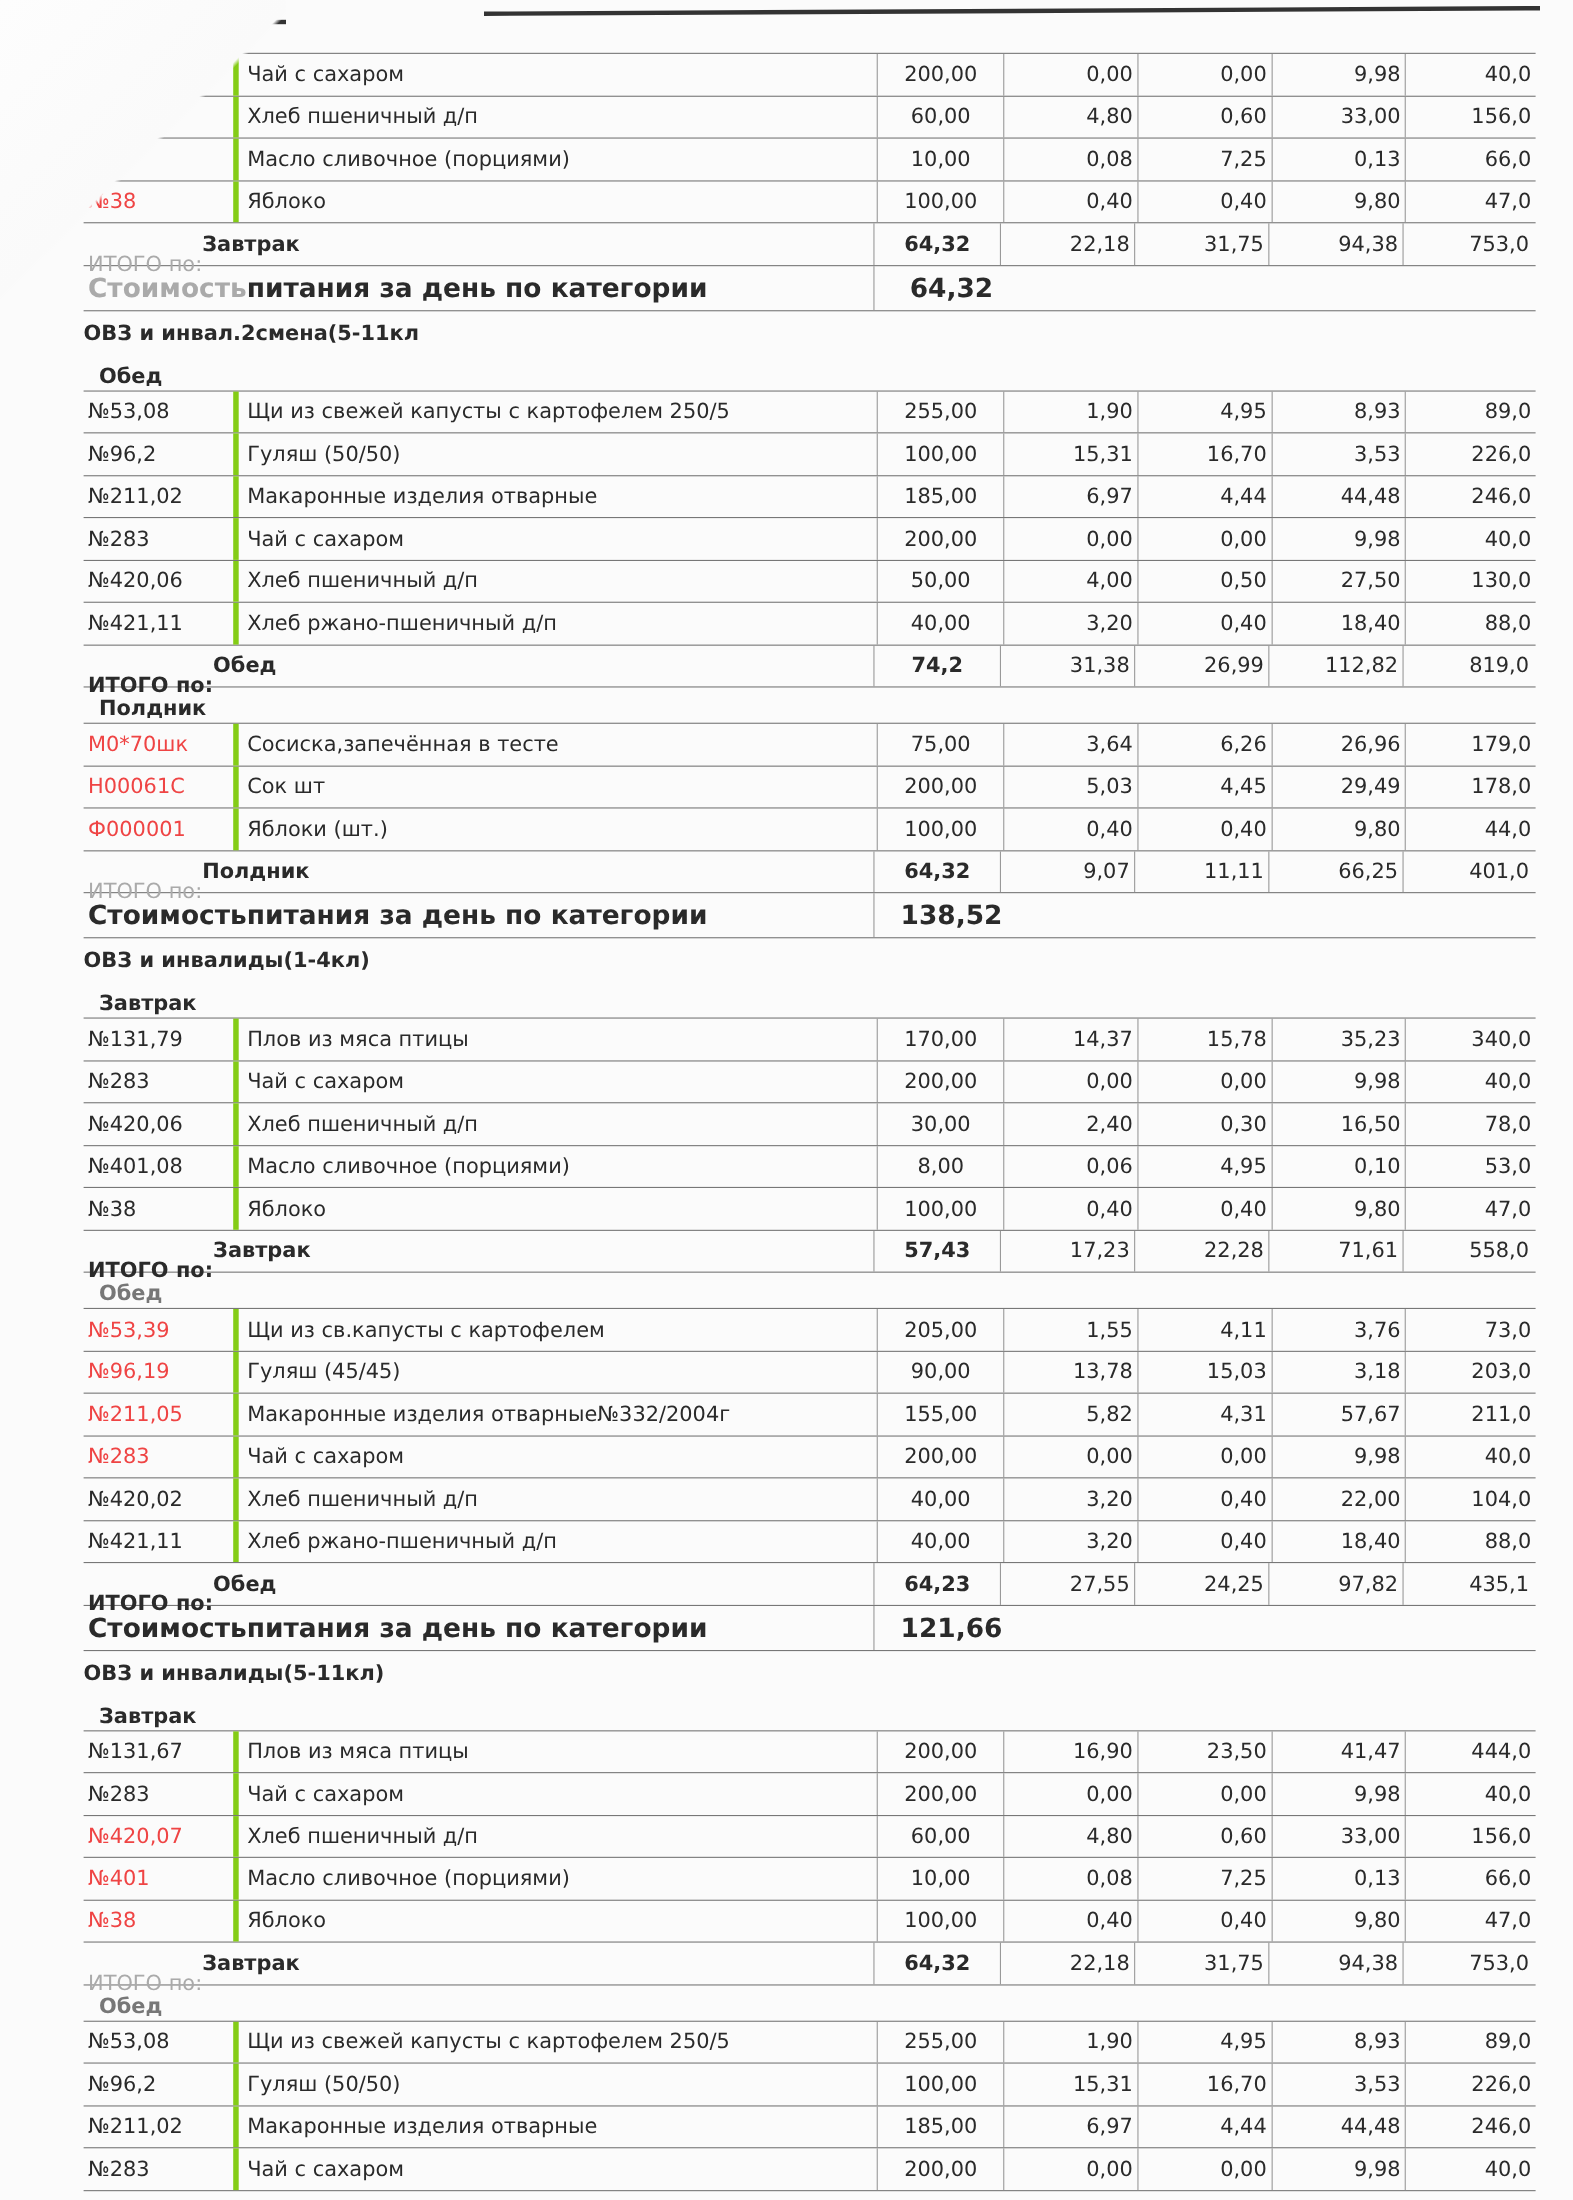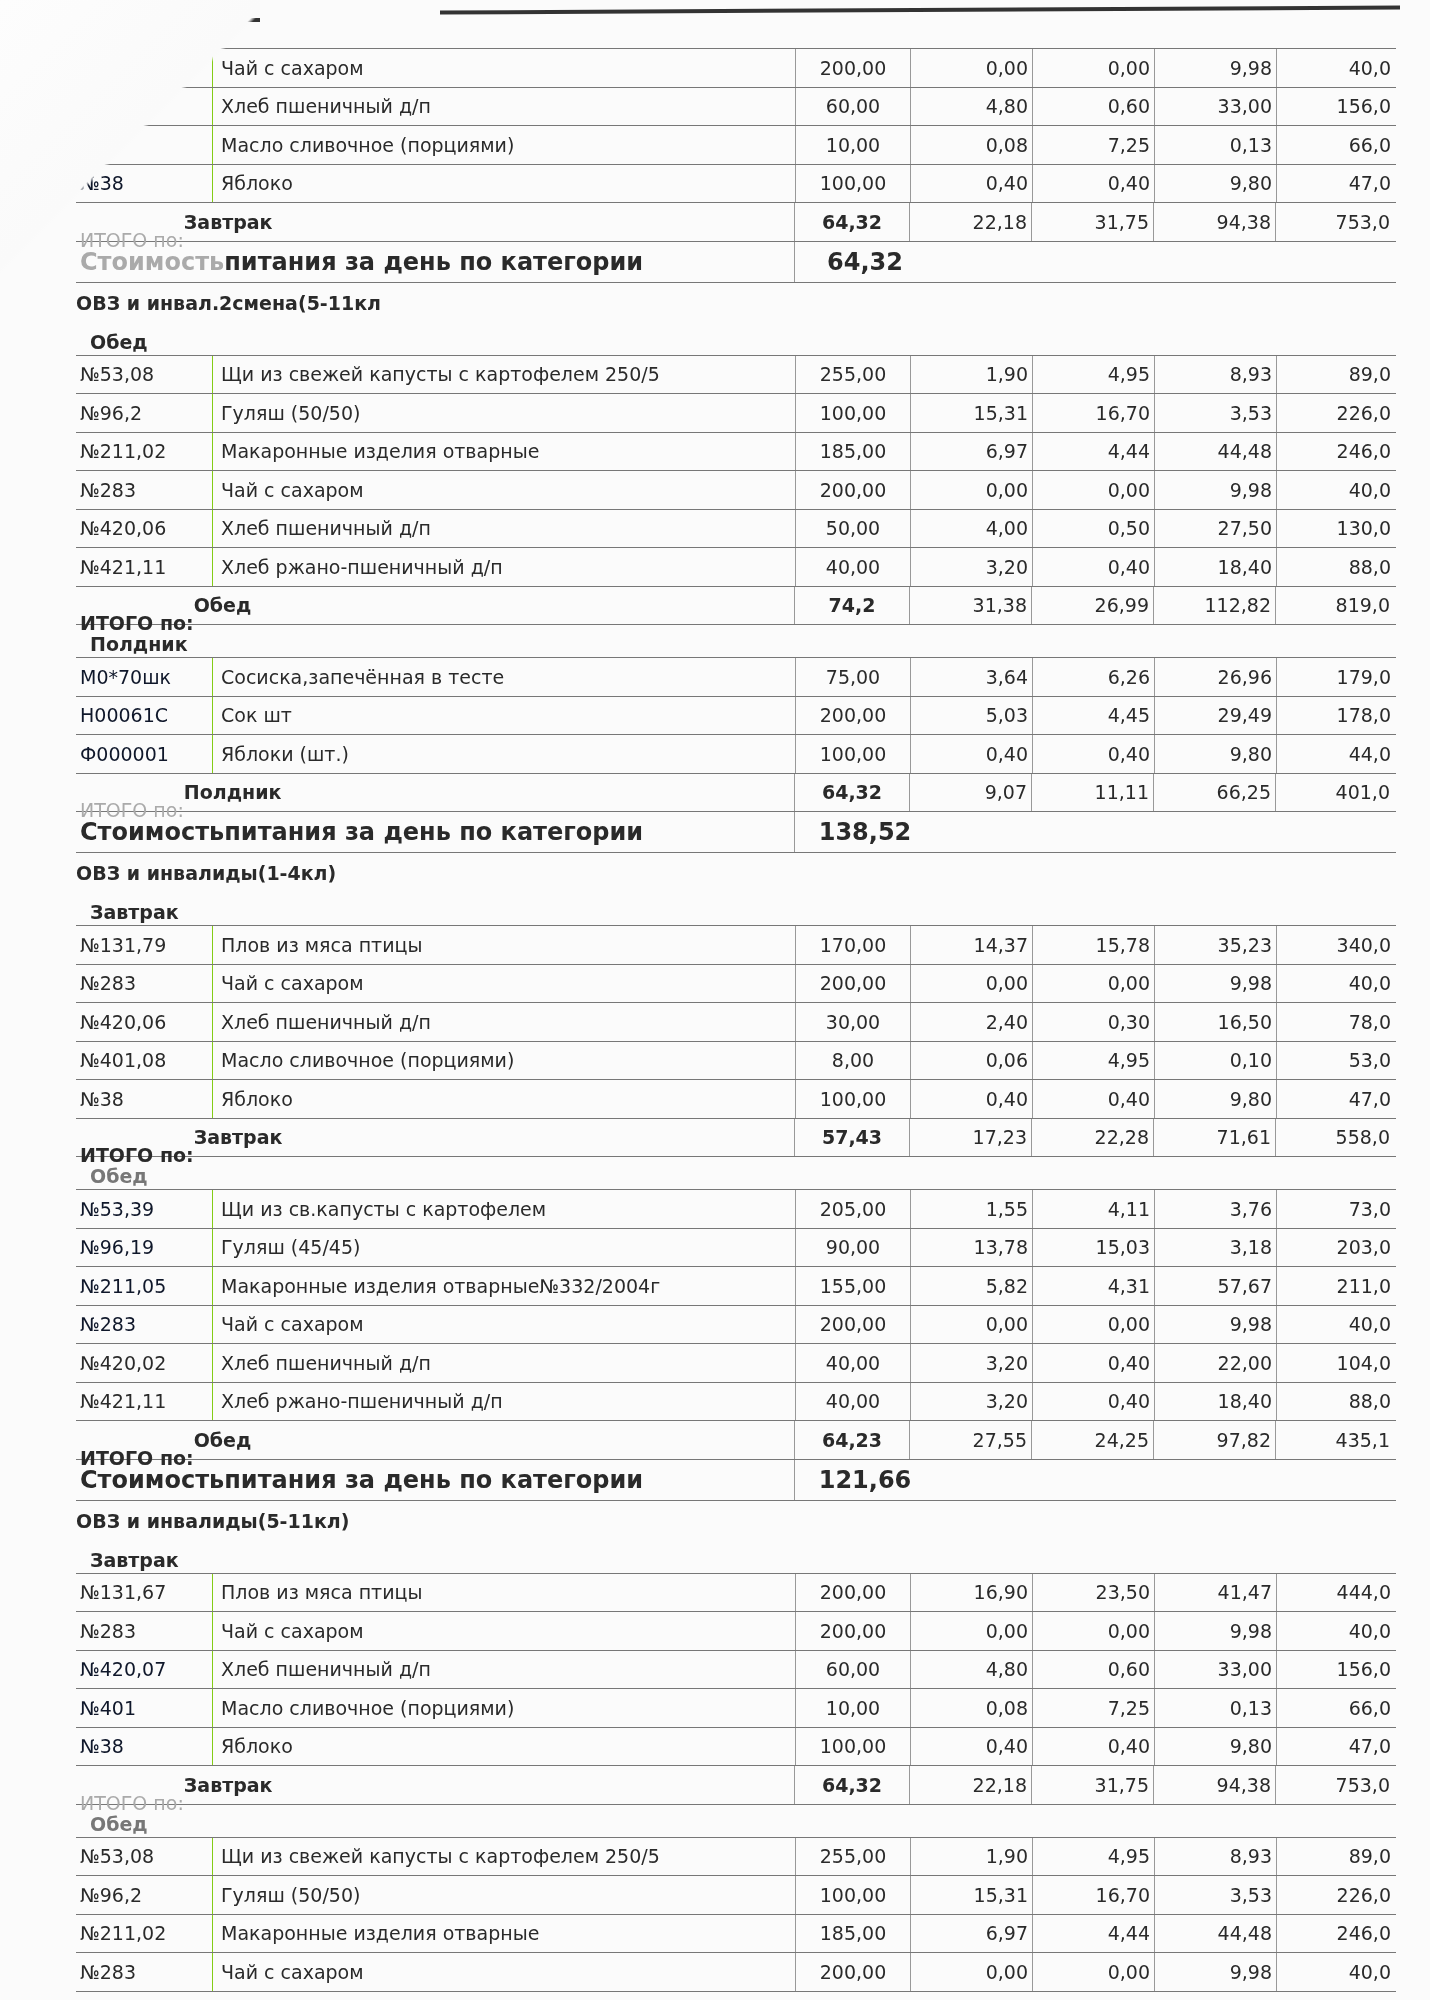--- a/index.html
+++ b/index.html
@@ -14,26 +14,26 @@
   .fold {
     position:absolute; left:0; top:0; width:260px; height:300px;
     background:linear-gradient(135deg, #fdfdfd 0%, #fafafa 48%, rgba(0,0,0,0) 49%);
     pointer-events:none;
   }
   .page { position:absolute; left:76px; top:48px; width:1320px; }
   .row {
     display:flex; height:37.5px; align-items:center;
     border-bottom:1px solid #777; font-size:19px;
   }
-  .row .code { width:132px; padding-left:4px; border-right:1px solid #84cc16; height:100%; display:flex; align-items:center; }
+  .row .code { width:132px; padding-left:4px; border-right:5px solid #84cc16; height:100%; display:flex; align-items:center; }
   .row .name { width:574px; padding-left:8px; height:100%; display:flex; align-items:center; border-right:1px solid #999; }
   .row .num { width:114px; height:100%; display:flex; align-items:center; justify-content:center; border-right:1px solid #999; }
   .row .n { width:122px; height:100%; display:flex; align-items:center; justify-content:flex-end; padding-right:4px; border-right:1px solid #999; box-sizing:border-box; }
   .row .n.last { border-right:none; width:118px; }
-  .row.faded .code { color:#0f172a; }
+  .row.faded .code { color:#ef4444; }
   .row.total .label { width:714px; padding-left:4px; height:100%; display:flex; align-items:center; border-right:1px solid #999; font-weight:bold; }
   .row.total .label .pre { font-weight:bold;margin-top:36px; }
   .row.total.faded .label .pre { color:#aaa; font-weight:normal; }
   .row.total .num { font-weight:bold; }
   .cost {
     display:flex; height:40px; align-items:center; border-bottom:1px solid #777;
     font-size:24px; font-weight:bold;
   }
   .cost .label { width:714px; padding-left:4px; border-right:1px solid #999; height:100%; display:flex; align-items:center; }
   .cost .label .pre.faded { color:#aaa; }

